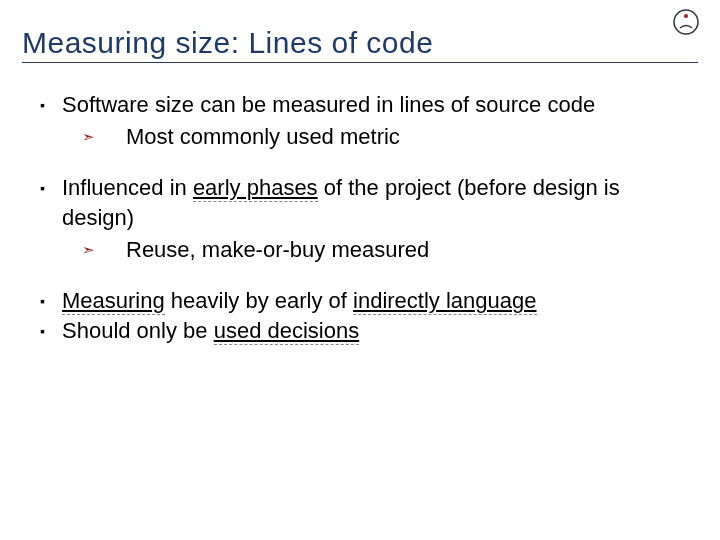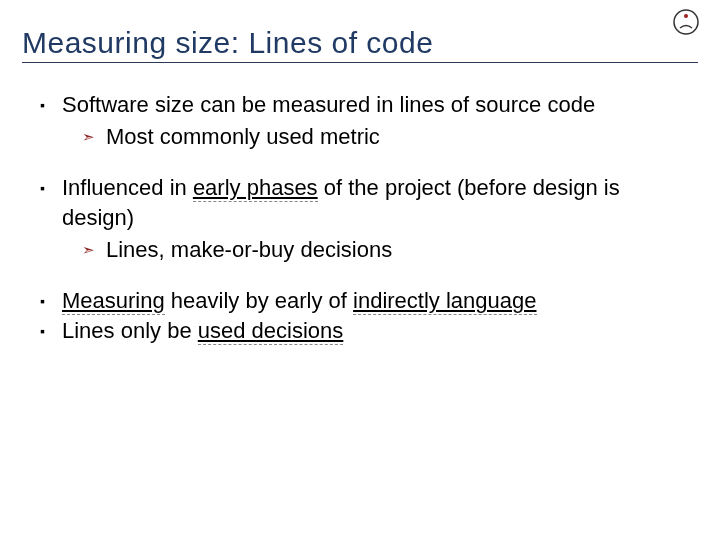--- a/index.html
+++ b/index.html
@@ -73,20 +73,21 @@
   }
   .b2-bullet {
     width: 24px;
     flex: 0 0 24px;
     color: #8a1f1f;
     font-size: 15px;
     padding-top: 5px;
   }
   .b2-text {
     flex: 1;
+    margin-left: 20px;
   }
   .u {
     border-bottom: 1px dashed #888;
     padding-bottom: 1px;
     text-decoration: underline;
   }
 </style>
 </head>
 <body>
 
@@ -116,32 +117,32 @@
       </div>
     </div>
 
     <div class="b1">
       <div class="b1-row">
         <div class="b1-bullet">▪</div>
         <div class="b1-text"><span>Influenced in </span><span class="u">early phases</span><span> of the project (before design is design)</span></div>
       </div>
       <div class="b2">
         <div class="b2-bullet">➣</div>
-        <div class="b2-text">Lines, make-or-buy decisions</div>
+        <div class="b2-text">Reuse, make-or-buy measured</div>
       </div>
     </div>
 
     <div class="b1" style="margin-bottom:0">
       <div class="b1-row">
         <div class="b1-bullet">▪</div>
         <div class="b1-text"><span class="u">Measuring</span><span> heavily by early of </span><span class="u">indirectly language</span></div>
       </div>
     </div>
 
     <div class="b1">
       <div class="b1-row">
         <div class="b1-bullet">▪</div>
-        <div class="b1-text"><span>Lines only be </span><span class="u">used decisions</span></div>
+        <div class="b1-text"><span>Should only be </span><span class="u">used decisions</span></div>
       </div>
     </div>
 
   </div>
 </div>
 
 </body></html>

